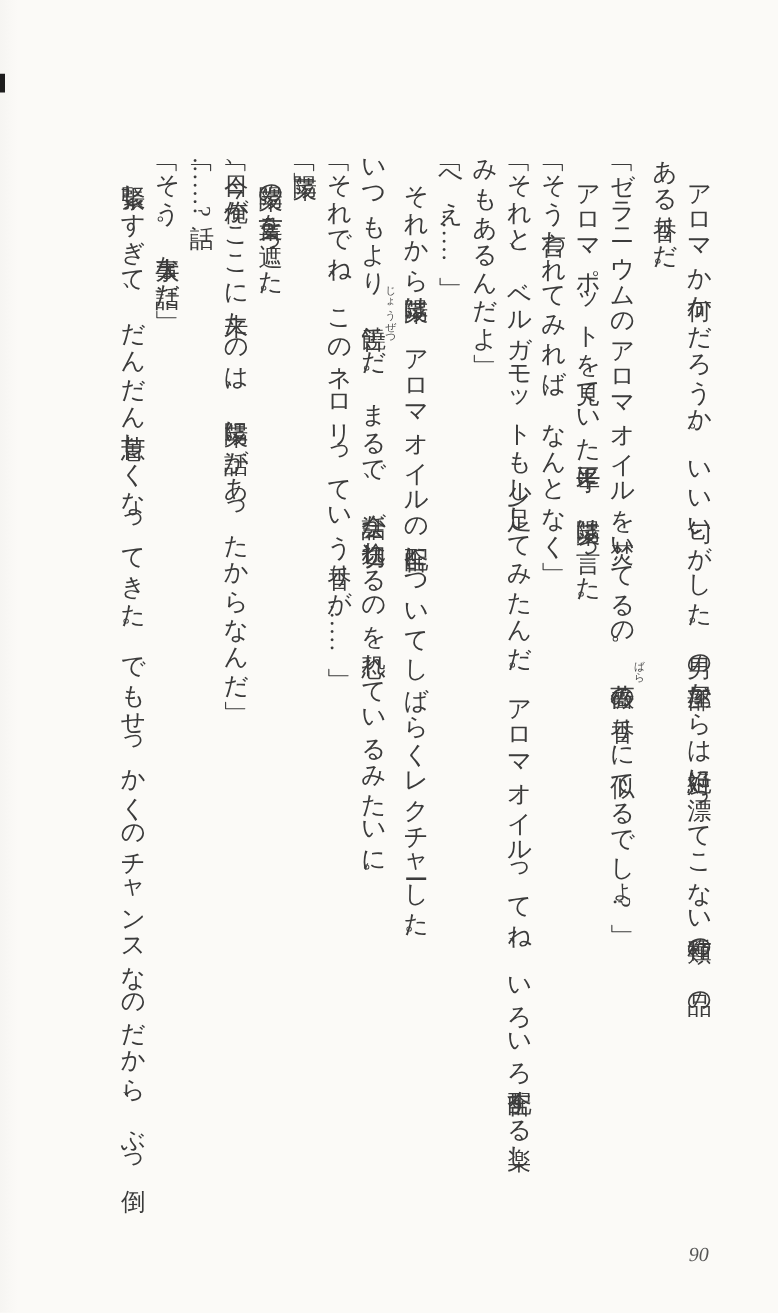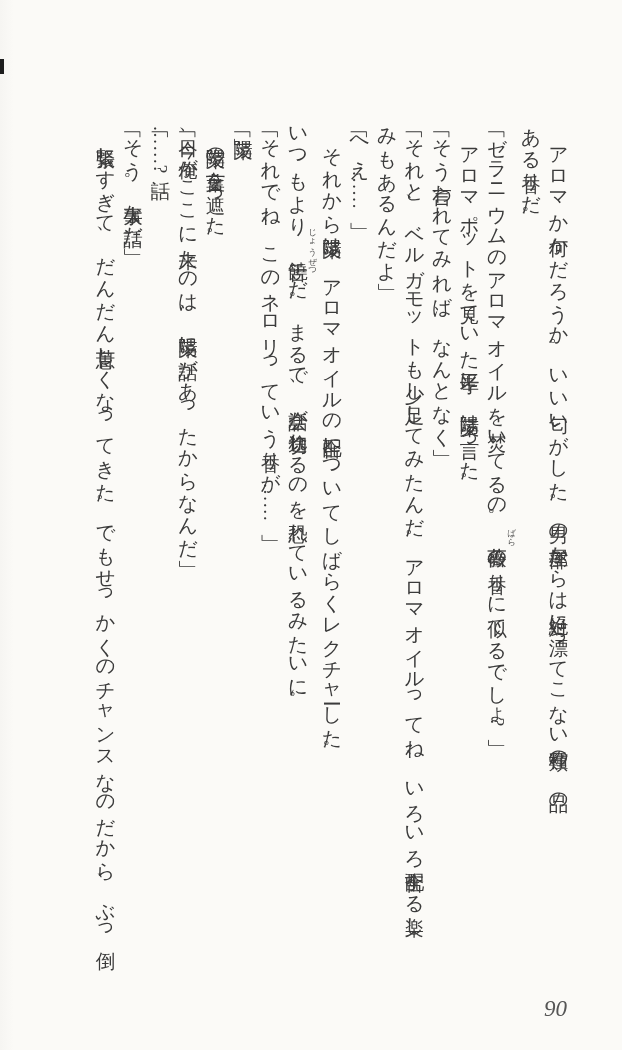--- a/index.html
+++ b/index.html
@@ -50,21 +50,21 @@
     font-size: 8.5px;
     letter-spacing: 0;
     color: #4c4c4c;
   }
   .page-number {
     position: absolute;
     top: 996px;
     right: 55px;
     font-family: "Liberation Serif", "DejaVu Serif", serif;
     font-style: italic;
-    font-size: 23px;
+    font-size: 16px;
     color: #565656;
   }
 </style>
 </head>
 <body style="background: rgb(251, 250, 247);">
 
 <div class="page">
   <div class="edge-mark" style="background: rgb(29, 29, 29);"></div>
   <main class="text-area" id="text-area" style="color: rgb(59, 59, 59);">
       <p class="line" style="text-indent: 1em;">アロマか何かだろうか。いい匂いがした。男の部屋からは絶対に漂ってこない種類の、品の</p>

